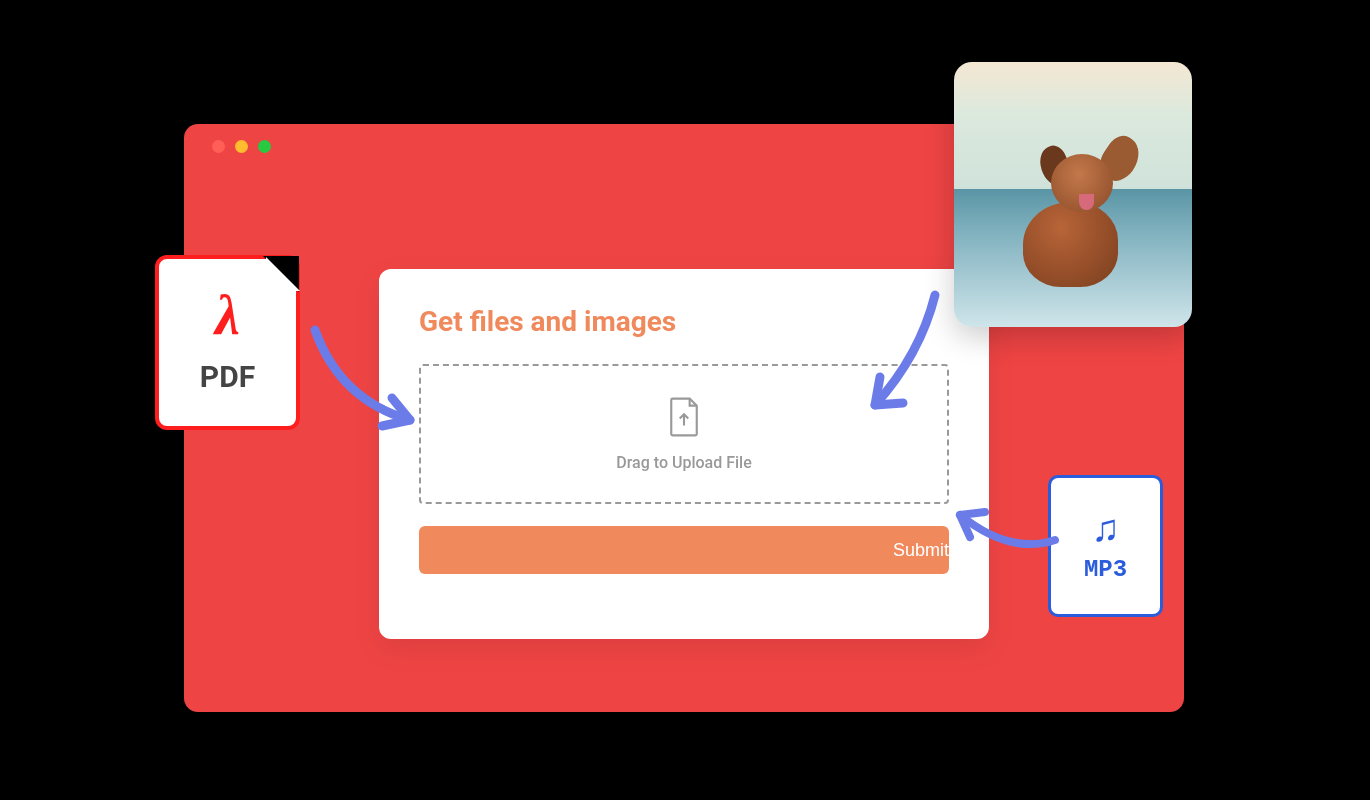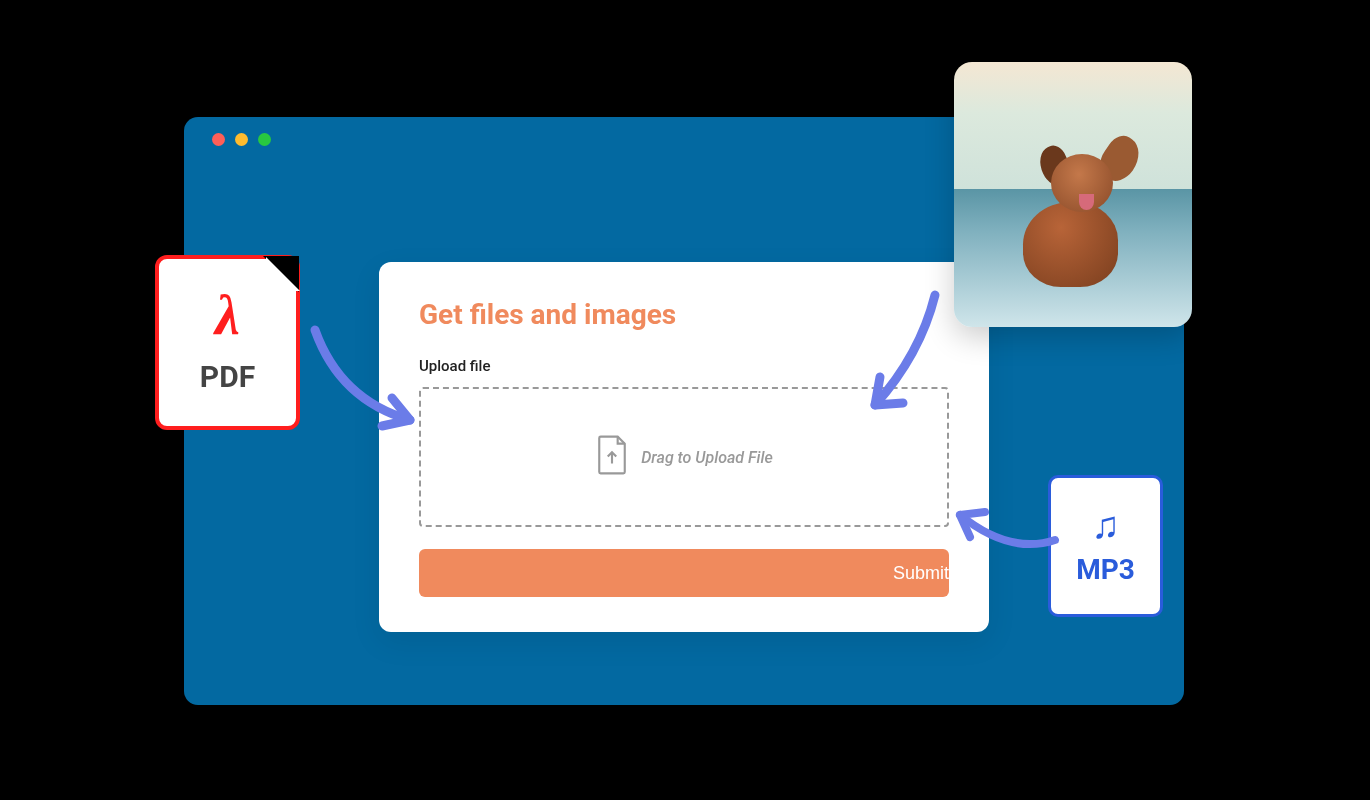--- a/index.html
+++ b/index.html
@@ -7,24 +7,24 @@
   width: 1370px;
   height: 800px;
   background: #000;
   font-family: -apple-system, BlinkMacSystemFont, 'Segoe UI', Roboto, sans-serif;
   position: relative;
   overflow: hidden;
 }
 .browser-window {
   position: absolute;
   left: 184px;
-  top: 117px;
+  top: 124px;
   width: 1000px;
   height: 588px;
-  background: #0369a1;
+  background: #ef4444;
   border-radius: 14px;
   box-shadow: 0 20px 40px rgba(0,0,0,0.15);
 }
 .title-bar {
   height: 45px;
   display: flex;
   align-items: center;
   padding-left: 28px;
   gap: 10px;
 }
@@ -53,27 +53,26 @@
   font-size: 15px;
   color: #222;
   font-weight: 500;
   margin-bottom: 12px;
 }
 .dropzone {
   border: 2px dashed #999;
   border-radius: 4px;
   height: 140px;
   display: flex;
-  flex-direction: row;
+  flex-direction: column;
   align-items: center;
   justify-content: center;
   gap: 12px;
   margin-bottom: 22px;
   cursor: pointer;
-  font-style: italic;
 }
 .dropzone svg { width: 34px; height: 40px; fill: none; stroke: #999; stroke-width: 1.5; }
 .dropzone-text { color: #999; font-size: 16px; font-weight: 500; }
 .submit-btn {
   width: 100%;
   height: 48px;
   background: #f08a5d;
   border: none;
   border-radius: 6px;
   color: #fff;
@@ -135,21 +134,21 @@
   height: 142px;
   background: #fff;
   border: 3px solid #2a5cdb;
   border-radius: 10px;
   display: flex;
   flex-direction: column;
   align-items: center;
   justify-content: center;
 }
 .mp3-icon .symbol { font-size: 38px; color: #2a5cdb; margin-top: -4px; }
-.mp3-icon .label { font-size: 28px; font-weight: 700; color: #2a5cdb; margin-top: 6px; }
+.mp3-icon .label { font-size: 24px; font-weight: 700; color: #2a5cdb; margin-top: 6px; font-family: Liberation Mono, monospace; }
 .photo-card {
   position: absolute;
   right: 178px;
   top: 62px;
   width: 238px;
   height: 265px;
   border-radius: 18px;
   overflow: hidden;
   box-shadow: 0 10px 30px rgba(0,0,0,0.2);
 }
@@ -208,21 +207,20 @@
 
 <div class="browser-window">
   <div class="title-bar">
     <div class="dot red"></div>
     <div class="dot yellow"></div>
     <div class="dot green"></div>
   </div>
 
   <div class="card">
     <h1 class="card-title">Get files and images</h1>
-    <div class="field-label">Upload file</div>
     <div class="dropzone">
       <span>
         <svg viewBox="0 0 24 28">
           <path d="M4 1 h12 l5 5 v20 a1 1 0 0 1 -1 1 h-16 a1 1 0 0 1 -1 -1 v-24 a1 1 0 0 1 1 -1 z"></path>
           <path d="M16 1 v5 h5"></path>
           <path d="M12 20 v-8 M9 15 l3 -3 l3 3"></path>
         </svg>
       </span>
       <div class="dropzone-text">Drag to Upload File</div>
     </div>

